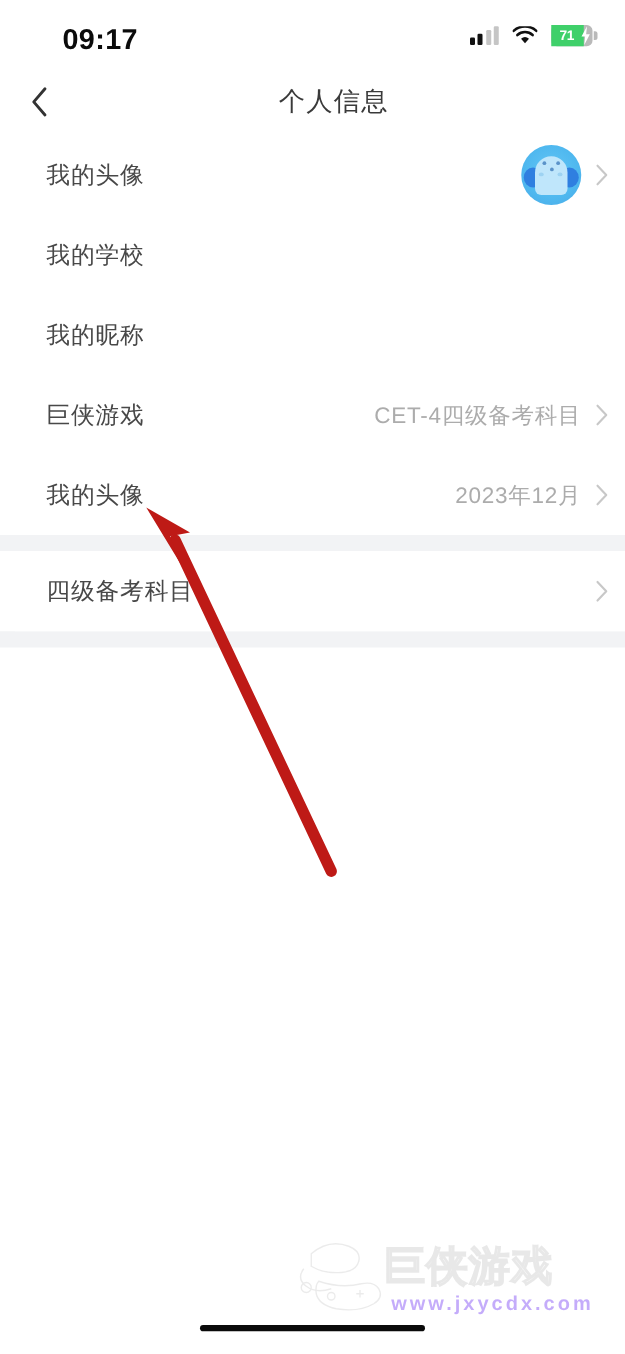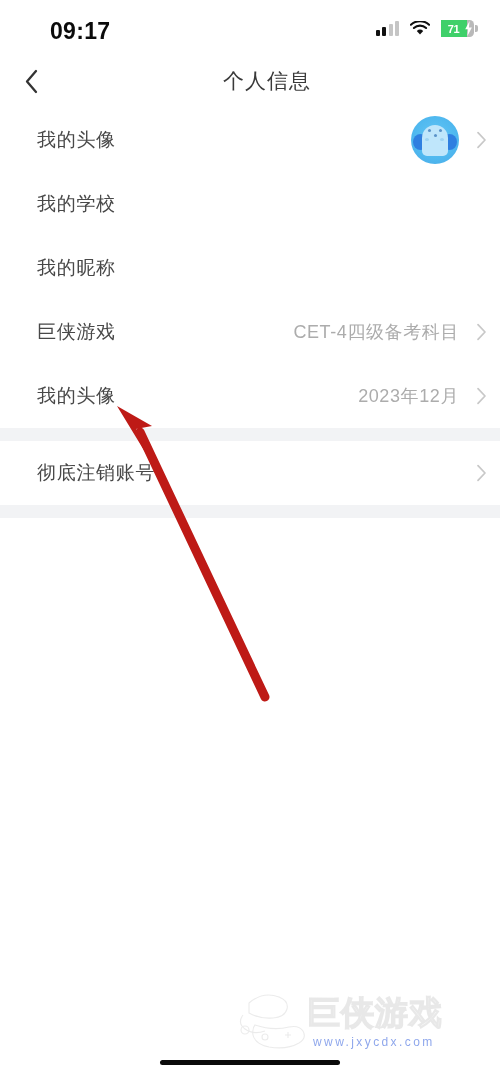--- a/index.html
+++ b/index.html
@@ -86,21 +86,21 @@
     display:flex; align-items:center;
     padding:0 25px;
     background:#ffffff;
     cursor:pointer;
   }
   .row-label {
     font-size:19px; color:#484848; letter-spacing:0.7px;
   }
   .row-right {
     position:absolute; right:25px; top:0; height:64px;
-    display:flex; align-items:center; gap:17px;
+    display:flex; align-items:center; gap:11px;
   }
   .row-value {
     font-size:18px; color:#acacac; letter-spacing:0.6px;
   }
   .chev { width:11px; height:18px; flex:none; }
   .spacer { height:13px; background:#f2f3f5; width:500px; }
 
   
   .avatar {
     width:48px; height:48px; border-radius:50%;
@@ -153,22 +153,22 @@
   .wm-text {
     position:absolute; left:78px; top:6px;
     font-size:33px; font-weight:bold;
     color:transparent;
     -webkit-text-stroke:1.2px #d2d2d2;
     letter-spacing:1px;
     white-space:nowrap;
   }
   .wm-url {
     position:absolute; left:84px; top:50px;
-    font-size:12px; font-weight:normal;
-    color:#1d4ed8; letter-spacing:2.4px;
+    font-size:16px; font-weight:bold;
+    color:#8b5cf6; letter-spacing:2.4px;
     white-space:nowrap;
   }
 
   
   .home-indicator {
     position:absolute; left:160px; bottom:18px;
     width:180px; height:5px; border-radius:3px;
     background:#0a0a0a;
   }
 </style>
@@ -262,21 +262,21 @@
             <path d="M2 1.6 L9 9 L2 16.4" stroke="#c8c8c8" stroke-width="1.7" fill="none" stroke-linecap="round" stroke-linejoin="round"></path>
           </svg>
         </span>
       </div>
     </div>
 
     <div class="spacer"></div>
 
     <div class="group">
       <div class="row">
-        <span class="row-label">彻底注销账号</span>
+        <span class="row-label">四级备考科目</span>
         <span class="row-right">
           <svg class="chev" viewBox="0 0 11 18">
             <path d="M2 1.6 L9 9 L2 16.4" stroke="#c8c8c8" stroke-width="1.7" fill="none" stroke-linecap="round" stroke-linejoin="round"></path>
           </svg>
         </span>
       </div>
     </div>
 
     <div class="spacer"></div>
 

